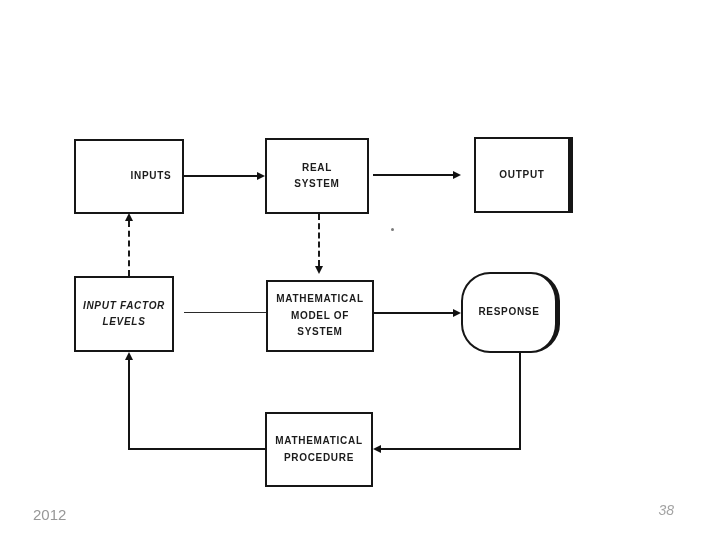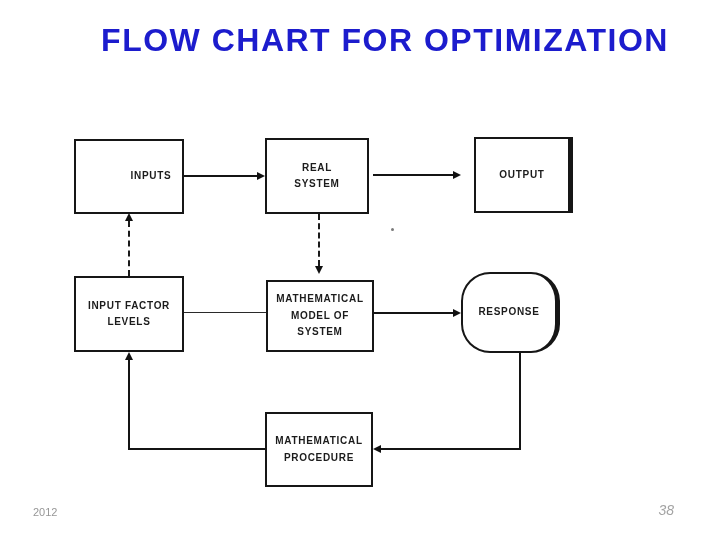--- a/index.html
+++ b/index.html
@@ -22,47 +22,46 @@
   }
   .node.thick-right{border-right-width:5px;}
   .edge{position:absolute;background:#141414;}
   .edge.thin{background:#2a2a2a;}
   .vdash{position:absolute;width:0;border-left:2px dashed #1a1a1a;}
   .ah{position:absolute;width:0;height:0;}
   .ah-right{border-top:4px solid transparent;border-bottom:4px solid transparent;border-left:8px solid #111;}
   .ah-left{border-top:4px solid transparent;border-bottom:4px solid transparent;border-right:8px solid #111;}
   .ah-up{border-left:4px solid transparent;border-right:4px solid transparent;border-bottom:8px solid #111;}
   .ah-down{border-left:4px solid transparent;border-right:4px solid transparent;border-top:8px solid #111;}
-  .footer-text{position:absolute;color:#979797;font-size:11px;}
+  .footer-text{position:absolute;color:#979797;font-size:15px;}
   .footer-page{position:absolute;color:#a3a3a3;font-size:14px;font-style:italic;}
   .artifact-dot{position:absolute;width:3px;height:3px;background:#7a7a7a;border-radius:50%;}
 </style>
 </head>
 <body>
 
 <div class="slide">
 
-  <h1 class="title">FLOW CHART FOR OPTIMIZATION</h1>
 
   <div>
 
     <div class="node" style="left:74px;top:139px;width:110px;height:75px;padding-left:44px;">
       <span>INPUTS</span>
     </div>
 
     <div class="node" style="left:265px;top:138px;width:104px;height:76px;">
       <span>REAL</span>
       <span>SYSTEM</span>
     </div>
 
     <div class="node thick-right" style="left:474px;top:137px;width:99px;height:76px;">
       <span>OUTPUT</span>
     </div>
 
-    <div class="node" style="left:74px;top:276px;width:110px;height:76px;">
+    <div class="node" style="left:74px;top:276px;width:100px;height:76px;font-style:italic;">
       <span>INPUT FACTOR</span>
       <span>LEVELS</span>
     </div>
 
     <div class="node" style="left:266px;top:280px;width:108px;height:72px;">
       <span>MATHEMATICAL</span>
       <span>MODEL OF</span>
       <span>SYSTEM</span>
     </div>
 

